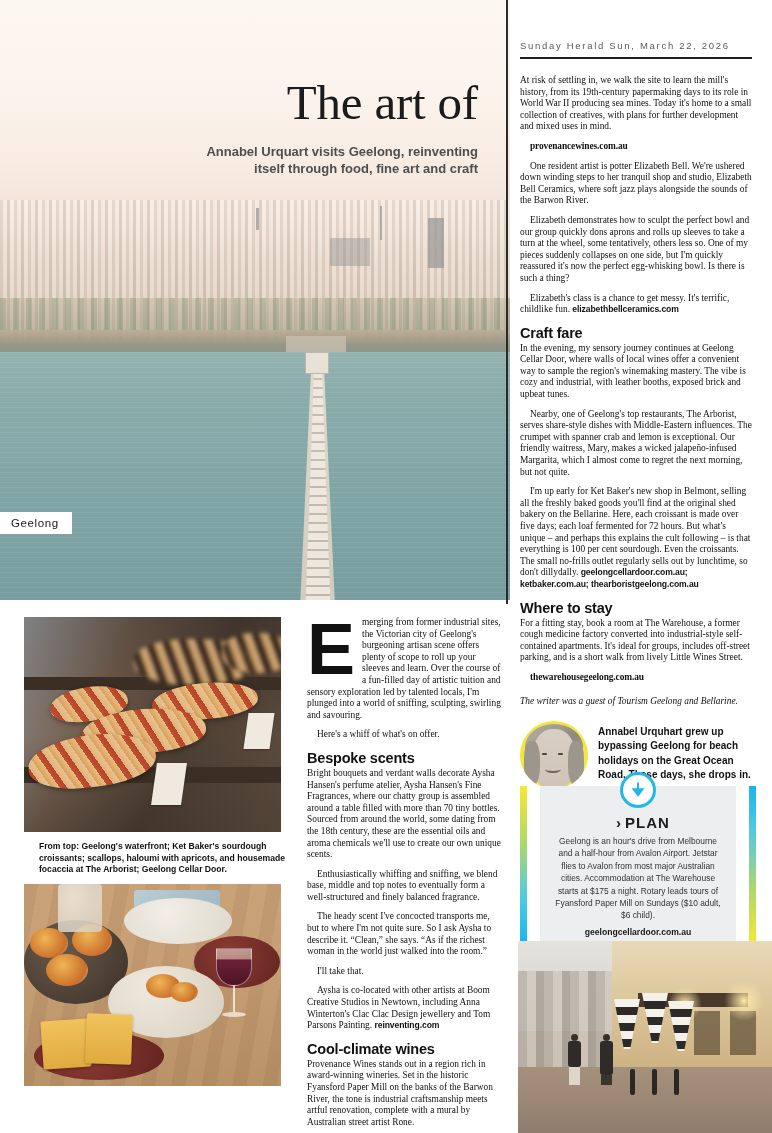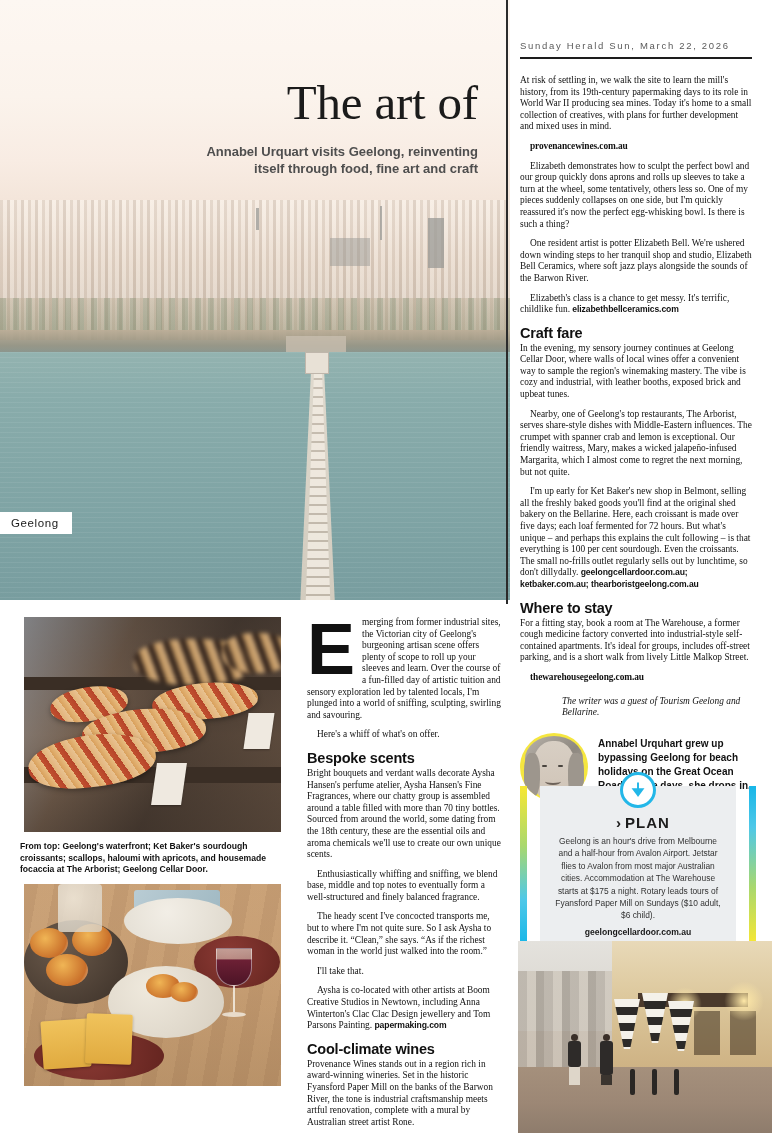--- a/index.html
+++ b/index.html
@@ -141,21 +141,21 @@
   p.body + p.body { text-indent:10px;margin-top:8px; }
   p.body.noindent { text-indent:0; }
   .url { font-family:"Liberation Sans", sans-serif; font-weight:bold; font-size:8.6px; letter-spacing:-.1px; }
   h2.sub {
     font-family:"Liberation Sans", sans-serif;
     font-weight:bold; font-size:14.5px; color:#111;
     margin:9px 0 2px; letter-spacing:-.2px;
   }
   .italic-note {
     font-family:"Liberation Serif", serif; font-style:italic;
-    font-size:9.4px; line-height:11.6px; color:#111; margin-top:12px;margin-left:42px;
+    font-size:9.4px; line-height:11.6px; color:#111; margin-top:12px;
   }
 
   
   .bio { margin-top:14px; display:flex; align-items:flex-start; gap:10px; }
   .bio-avatar {
     width:68px; height:68px; border-radius:50%; flex:0 0 68px;
     background:#f5e63f; position:relative; overflow:hidden;
   }
   .bio-avatar .face {
     position:absolute; left:12px; top:8px; width:44px; height:60px;
@@ -253,21 +253,21 @@
     box-shadow:0 2px 5px rgba(0,0,0,.35);
   }
   .pastry-blur {
     position:absolute; border-radius:45%;
     background:repeating-linear-gradient(70deg,#c99a5e 0px,#e0b886 9px,#3d2b20 9px,#33241b 16px);
     filter:blur(2.2px); opacity:.9;
   }
   .tag-card { position:absolute; background:#efe9e0; transform:skewX(-8deg); box-shadow:0 1px 2px rgba(0,0,0,.3); }
 
   .caption {
-    position:absolute; left:20px; top:841px; width:262px;
+    position:absolute; left:39px; top:841px; width:262px;
     font-family:"Liberation Sans", sans-serif; font-weight:bold;
     font-size:8.6px; line-height:11.6px; color:#111;
   }
 
   .food-photo-2 {
     position:absolute; left:24px; top:884px; width:257px; height:202px;
     overflow:hidden;
     background:linear-gradient(to bottom,#c9a178 0%,#c59c72 40%,#b08a62 100%);
   }
   .fp2-table { position:absolute; inset:0; background:
@@ -331,31 +331,31 @@
   <div class="v-rule"></div>
 
   <div class="right-col">
     <div class="dateline">Sunday Herald Sun, March 22, 2026</div>
     <div class="rule-top"></div>
 
     <div class="rc-body">
       <p class="body noindent">At risk of settling in, we walk the site to learn the mill's history, from its 19th-century papermaking days to its role in World War II producing sea mines. Today it's home to a small collection of creatives, with plans for further development and mixed uses in mind.</p>
       <p class="body noindent url">provenancewines.com.au</p>
 
+      <p class="body noindent">One resident artist is potter Elizabeth Bell. We're ushered down winding steps to her tranquil shop and studio, Elizabeth Bell Ceramics, where soft jazz plays alongside the sounds of the Barwon River.</p>
       <p class="body">Elizabeth demonstrates how to sculpt the perfect bowl and our group quickly dons aprons and rolls up sleeves to take a turn at the wheel, some tentatively, others less so. One of my pieces suddenly collapses on one side, but I'm quickly reassured it's now the perfect egg-whisking bowl. Is there is such a thing?</p>
-      <p class="body noindent">One resident artist is potter Elizabeth Bell. We're ushered down winding steps to her tranquil shop and studio, Elizabeth Bell Ceramics, where soft jazz plays alongside the sounds of the Barwon River.</p>
       <p class="body"><span>Elizabeth's class is a chance to get messy. It's terrific, childlike fun.</span> <span class="url">elizabethbellceramics.com</span></p>
 
       <h2 class="sub">Craft fare</h2>
       <p class="body noindent">In the evening, my sensory journey continues at Geelong Cellar Door, where walls of local wines offer a convenient way to sample the region's winemaking mastery. The vibe is cozy and industrial, with leather booths, exposed brick and upbeat tunes.</p>
       <p class="body">Nearby, one of Geelong's top restaurants, The Arborist, serves share-style dishes with Middle-Eastern influences. The crumpet with spanner crab and lemon is exceptional. Our friendly waitress, Mary, makes a wicked jalapeño-infused Margarita, which I almost come to regret the next morning, but not quite.</p>
       <p class="body"><span>I'm up early for Ket Baker's new shop in Belmont, selling all the freshly baked goods you'll find at the original shed bakery on the Bellarine. Here, each croissant is made over five days; each loaf fermented for 72 hours. But what's unique – and perhaps this explains the cult following – is that everything is 100 per cent sourdough. Even the croissants. The small no-frills outlet regularly sells out by lunchtime, so don't dillydally.</span> <span class="url">geelongcellardoor.com.au; ketbaker.com.au; thearboristgeelong.com.au</span></p>
 
       <h2 class="sub">Where to stay</h2>
-      <p class="body noindent">For a fitting stay, book a room at The Warehouse, a former cough medicine factory converted into industrial-style self-contained apartments. It's ideal for groups, includes off-street parking, and is a short walk from lively Little Malkop Street.</p>
+      <p class="body noindent">For a fitting stay, book a room at The Warehouse, a former cough medicine factory converted into industrial-style self-contained apartments. It's ideal for groups, includes off-street parking, and is a short walk from lively Little Wines Street.</p>
       <p class="body noindent url">thewarehousegeelong.com.au</p>
 
       <p class="italic-note">The writer was a guest of Tourism Geelong and Bellarine.</p>
 
       <div class="bio">
         <div class="bio-avatar">
           <div class="hair"></div>
           <div class="face"></div>
           <div class="hair-l"></div>
           <div class="hair-r"></div>
@@ -456,20 +456,20 @@
     <p class="body noindent dropcap-para">
       <span class="dropcap">E</span><span>merging from former industrial sites, the Victorian city of Geelong's burgeoning artisan scene offers plenty of scope to roll up your sleeves and learn. Over the course of a fun-filled day of artistic tuition and sensory exploration led by talented locals, I'm plunged into a world of sniffing, sculpting, swirling and savouring.</span>
     </p>
     <p class="body">Here's a whiff of what's on offer.</p>
 
     <h2 class="sub">Bespoke scents</h2>
     <p class="body noindent">Bright bouquets and verdant walls decorate Aysha Hansen's perfume atelier, Aysha Hansen's Fine Fragrances, where our chatty group is assembled around a table filled with more than 70 tiny bottles. Sourced from around the world, some dating from the 18th century, these are the essential oils and aroma chemicals we'll use to create our own unique scents.</p>
     <p class="body">Enthusiastically whiffing and sniffing, we blend base, middle and top notes to eventually form a well-structured and finely balanced fragrance.</p>
     <p class="body">The heady scent I've concocted transports me, but to where I'm not quite sure. So I ask Aysha to describe it. “Clean,” she says. “As if the richest woman in the world just walked into the room.”</p>
     <p class="body">I'll take that.</p>
-    <p class="body"><span>Aysha is co-located with other artists at Boom Creative Studios in Newtown, including Anna Winterton's Clac Clac Design jewellery and Tom Parsons Painting.</span> <span class="url">papermaking.com</span></p>
+    <p class="body"><span>Aysha is co-located with other artists at Boom Creative Studios in Newtown, including Anna Winterton's Clac Clac Design jewellery and Tom Parsons Painting.</span> <span class="url">reinventing.com</span></p>
 
     <h2 class="sub">Cool-climate wines</h2>
     <p class="body noindent">Provenance Wines stands out in a region rich in award-winning wineries. Set in the historic Fyansford Paper Mill on the banks of the Barwon River, the tone is industrial craftsmanship meets artful renovation, complete with a mural by Australian street artist Rone.</p>
     <p class="body">Artisanal skill carries through to sumptuous fare (the kombu-steamed rock flathead is sublime) paired with finely crafted chardonnay and two single-plot pinots.</p>
   </div>
 
 </div>
 
 </body></html>

